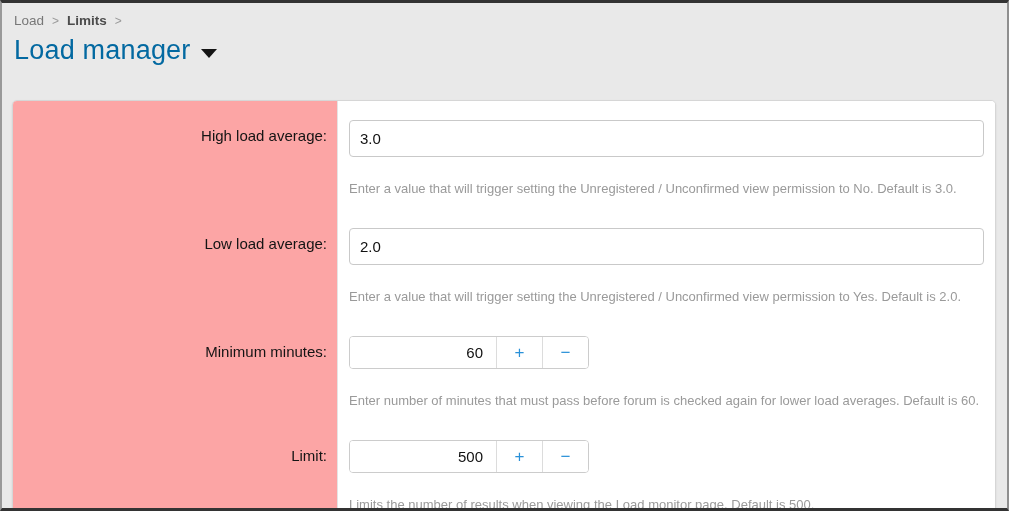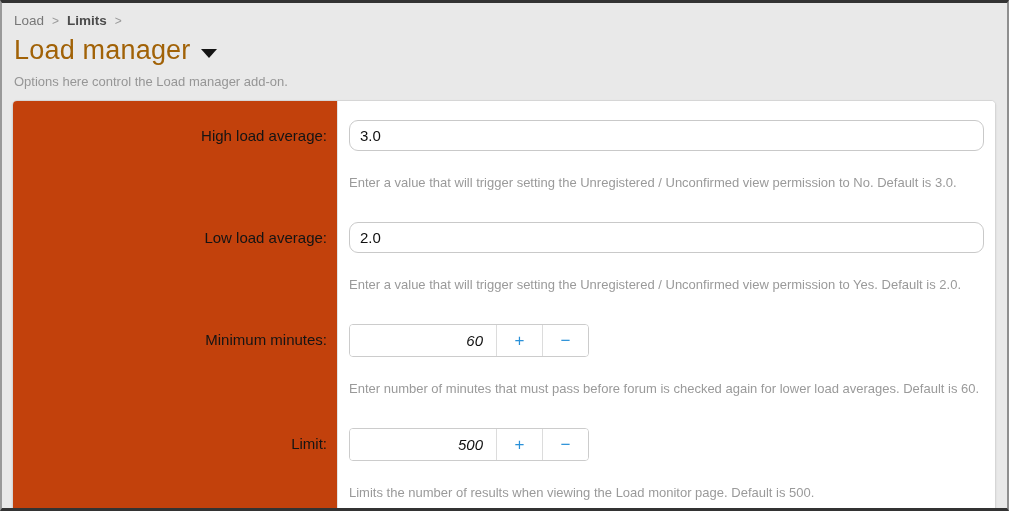--- a/index.html
+++ b/index.html
@@ -14,68 +14,67 @@
     overflow: hidden;
   }
 
   
   .page-header { padding: 10px 10px 0 12px; height: 97px; }
   .breadcrumb { font-size: 13.5px; color: #8b8b8b; display: flex; align-items: center; gap: 8px; }
   .crumb-link { color: #777777; text-decoration: none; cursor: pointer; }
   .crumb-link.strong { color: #4c4c4c; font-weight: bold; }
   .crumb-sep { color: #9a9a9a; font-size: 12px; }
   .page-title-row { margin-top: 7px; display: flex; align-items: center; cursor: pointer; }
-  .page-title { font-size: 27px; color: #a16207; letter-spacing: 0.2px; }
+  .page-title { font-size: 27px; color: #0369a1; letter-spacing: 0.2px; }
   .caret-down {
     display: inline-block; width: 0; height: 0; margin-left: 10px; margin-top: 6px;
     border-left: 8px solid transparent; border-right: 8px solid transparent;
     border-top: 9px solid #141414;
   }
   .page-subtitle { margin-top: 8px; font-size: 13px; color: #969696; }
 
   
   .sheet {
     margin: 0 11px 0 10px;
     background: #ffffff;
     border: 1px solid #d6d6d6;
     border-radius: 5px;
     box-shadow: 0 1px 2px rgba(0,0,0,0.10);
     overflow: hidden;
   }
   .form-row { display: flex; }
   .label-cell {
     width: 325px; flex: 0 0 325px;
-    background: #c2410c;
+    background: #fca5a5;
     border-right: 1px solid #e4e4e4;
     text-align: right;
     padding: 19px 10px 0 10px;
   }
   .label-cell .field-label {
     font-size: 15px; color: #141414; line-height: 31px; display: inline-block;
   }
   .content-cell { flex: 1; padding: 19px 11px 12px 11px; background: #ffffff; }
   .text-input {
-    width: 100%; height: 31px;
-    border: 1px solid #c9c9c9; border-radius: 9px;
+    width: 100%; height: 37px;
+    border: 1px solid #c9c9c9; border-radius: 4px;
     padding: 0 10px; font-size: 15px; color: #111111;
     font-family: "Liberation Sans", "DejaVu Sans", sans-serif;
     background: #ffffff; outline: none;
   }
   .hint { margin-top: 24px; font-size: 13px; color: #9a9a9a; line-height: 16px; }
 
   
   .spinner {
     display: inline-flex; align-items: stretch; height: 33px; width: 240px;
     border: 1px solid #cccccc; border-radius: 4px; background: #ffffff; overflow: hidden;
   }
   .spinner .num-input {
     flex: 1; min-width: 0; border: none; outline: none;
     text-align: right; padding: 0 13px; font-size: 15px; color: #111111;
     font-family: "Liberation Sans", "DejaVu Sans", sans-serif;
-    font-style: italic;
   }
   .spin-btn {
     width: 46px; flex: 0 0 46px;
     border: none; border-left: 1px solid #dcdcdc;
     background: #ffffff; color: #2a91d8;
     font-size: 17px; line-height: 1; cursor: pointer;
     font-family: "Liberation Sans", "DejaVu Sans", sans-serif;
   }
 
   
@@ -103,21 +102,20 @@
   <div class="breadcrumb">
     <a class="crumb-link">Load</a>
     <span class="crumb-sep">&gt;</span>
     <a class="crumb-link strong">Limits</a>
     <span class="crumb-sep">&gt;</span>
   </div>
   <div class="page-title-row">
     <span class="page-title">Load manager</span>
     <span class="caret-down"></span>
   </div>
-  <div class="page-subtitle">Options here control the Load manager add-on.</div>
 </div>
 
 <div class="sheet">
 
   <div class="form-row">
     <div class="label-cell">
       <span class="field-label">High load average:</span>
     </div>
     <div class="content-cell">
       <input class="text-input" type="text" value="3.0" style="">

